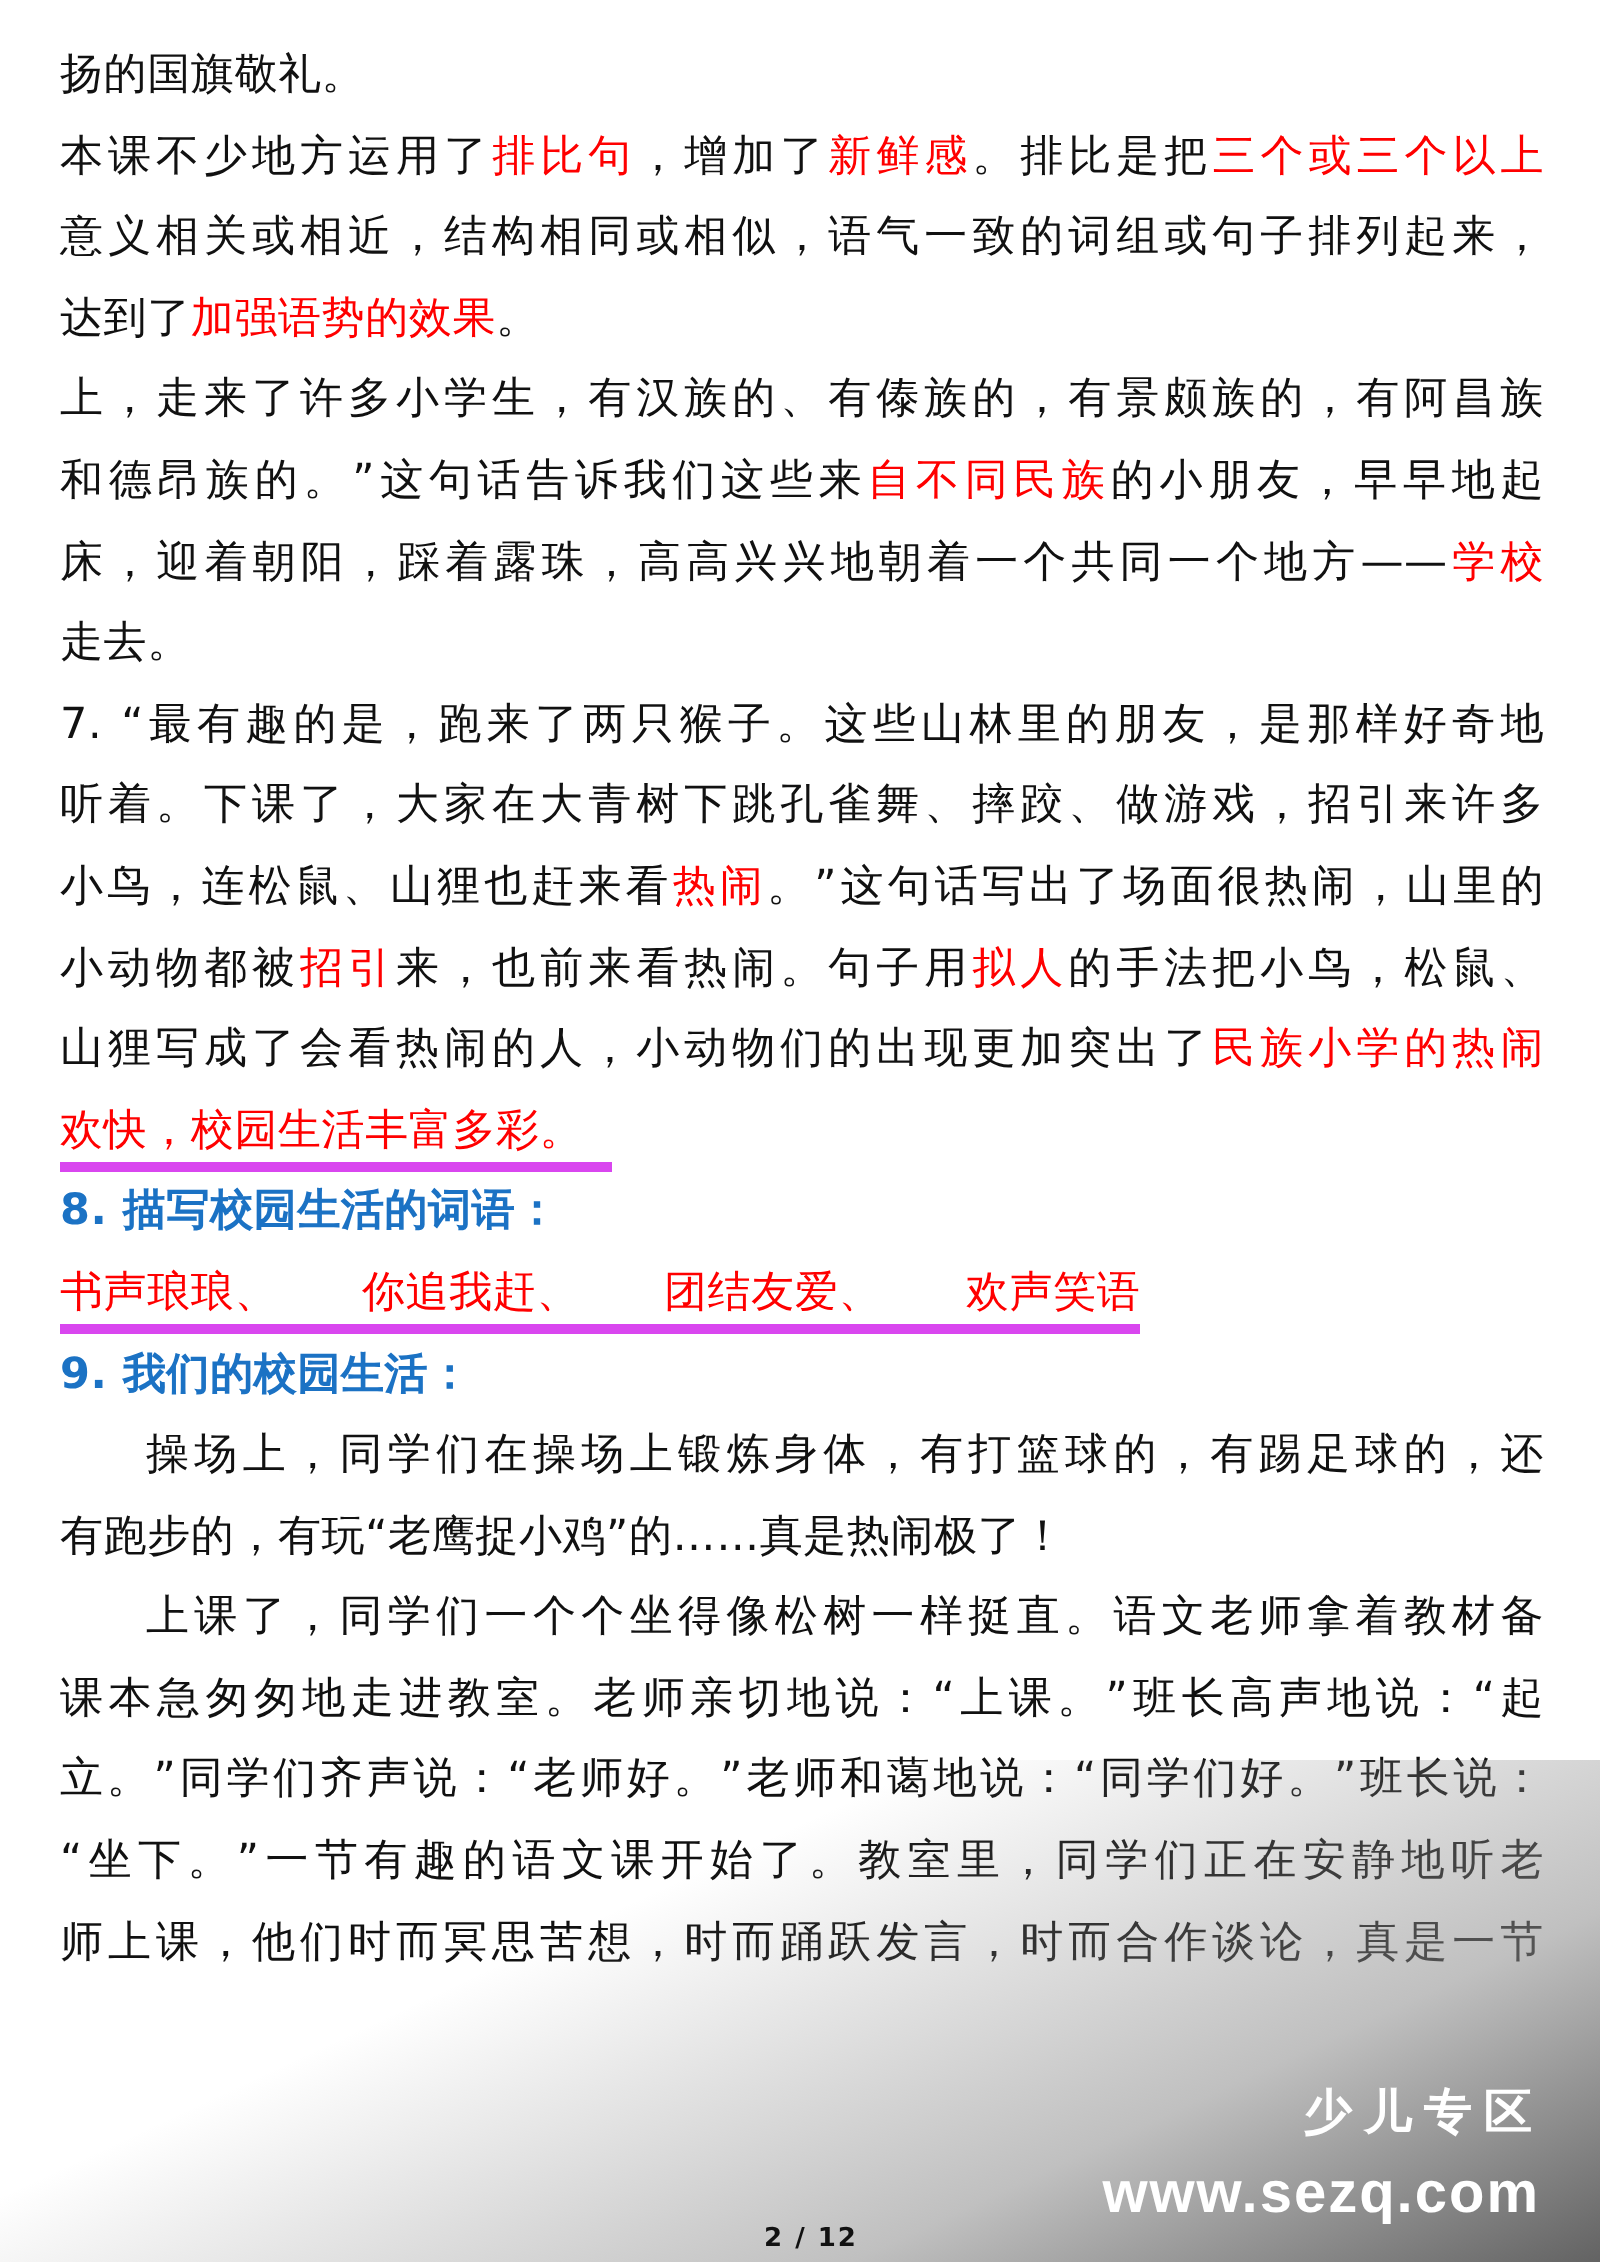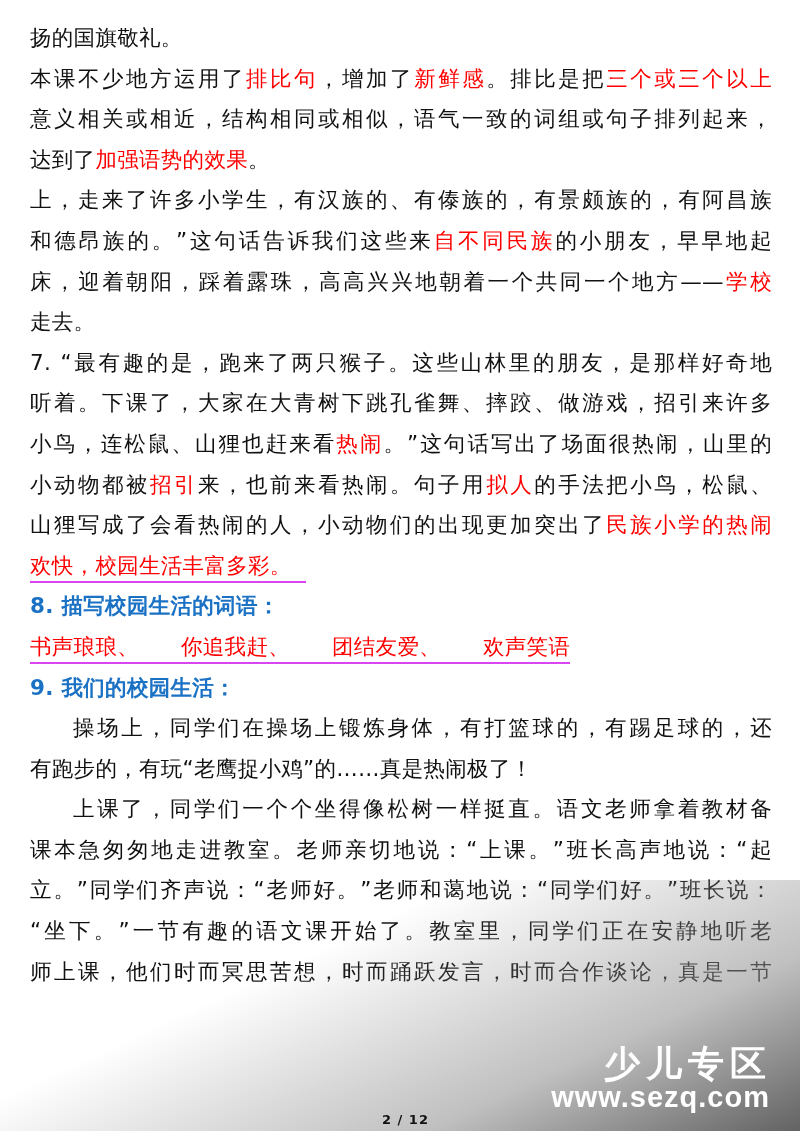--- a/index.html
+++ b/index.html
@@ -10,35 +10,35 @@
     color:#111;
   }
   .page { position:absolute; left:30px; top:18px; width:742px; }
   .line {
     height:40.6px; line-height:40.6px; font-size:21.5px;
     white-space:nowrap; letter-spacing:0.3px;
   }
   .just { text-align:justify; text-align-last:justify; }
   .indent { padding-left:43px; }
   .hl { color:#ff0000; text-decoration-color:#333; text-underline-offset:4px; text-decoration-thickness:1.5px; }
-  .hl-block { color:#ff0000; display:inline-block; border-bottom:2px solid #d946ef; line-height:30px; }
+  .hl-block { color:#ff0000; display:inline-block; border-bottom:5px solid #d946ef; line-height:30px; }
   .blue { color:#1b72c4; font-weight:bold; }
   .words span.w { display:inline-block; margin-right:42px; }
   .words span.w:last-child { margin-right:0; }
   .footer-shade {
     position:absolute; left:0; top:880px; width:800px; height:251px;
     background:linear-gradient(155deg, rgba(255,255,255,0) 35%, rgba(140,140,140,0.55) 72%, rgba(90,90,90,0.95) 100%);
     pointer-events:none;
   }
   .page-num {
     position:absolute; left:382px; top:1064px; font-size:13px; font-weight:bold;
     color:#111; letter-spacing:1px;margin-top:48px;
   }
   .wm-title {
-    position:absolute; right:28px; top:1040px; font-size:36px; font-weight:900;
+    position:absolute; right:28px; top:1040px; font-size:24px; font-weight:900;
     color:#ffffff; letter-spacing:6px; font-family:"DejaVu Sans",sans-serif;
   }
   .wm-url {
     position:absolute; right:30px; top:1081px; font-size:29px; font-weight:bold;
     color:#ffffff; letter-spacing:1px; font-family:"Liberation Sans",sans-serif;
   }
 </style>
 </head>
 <body>
 

